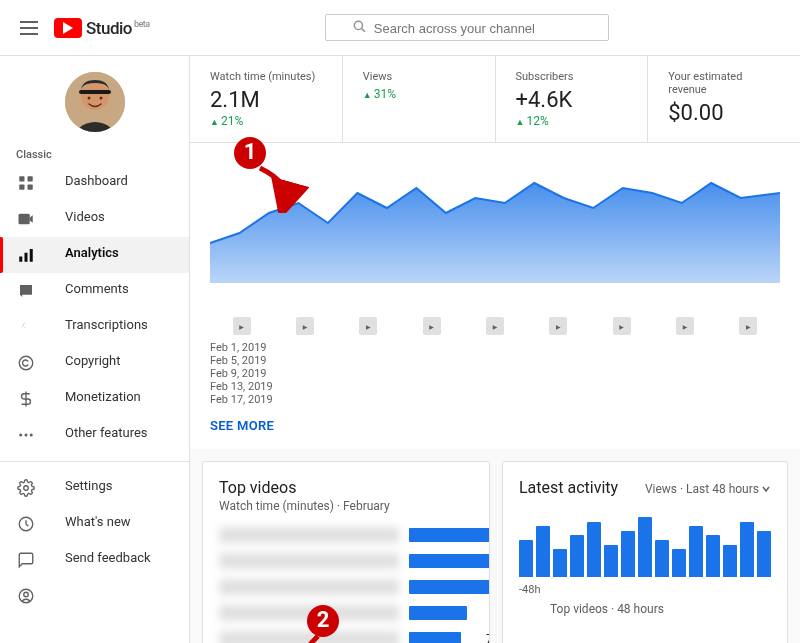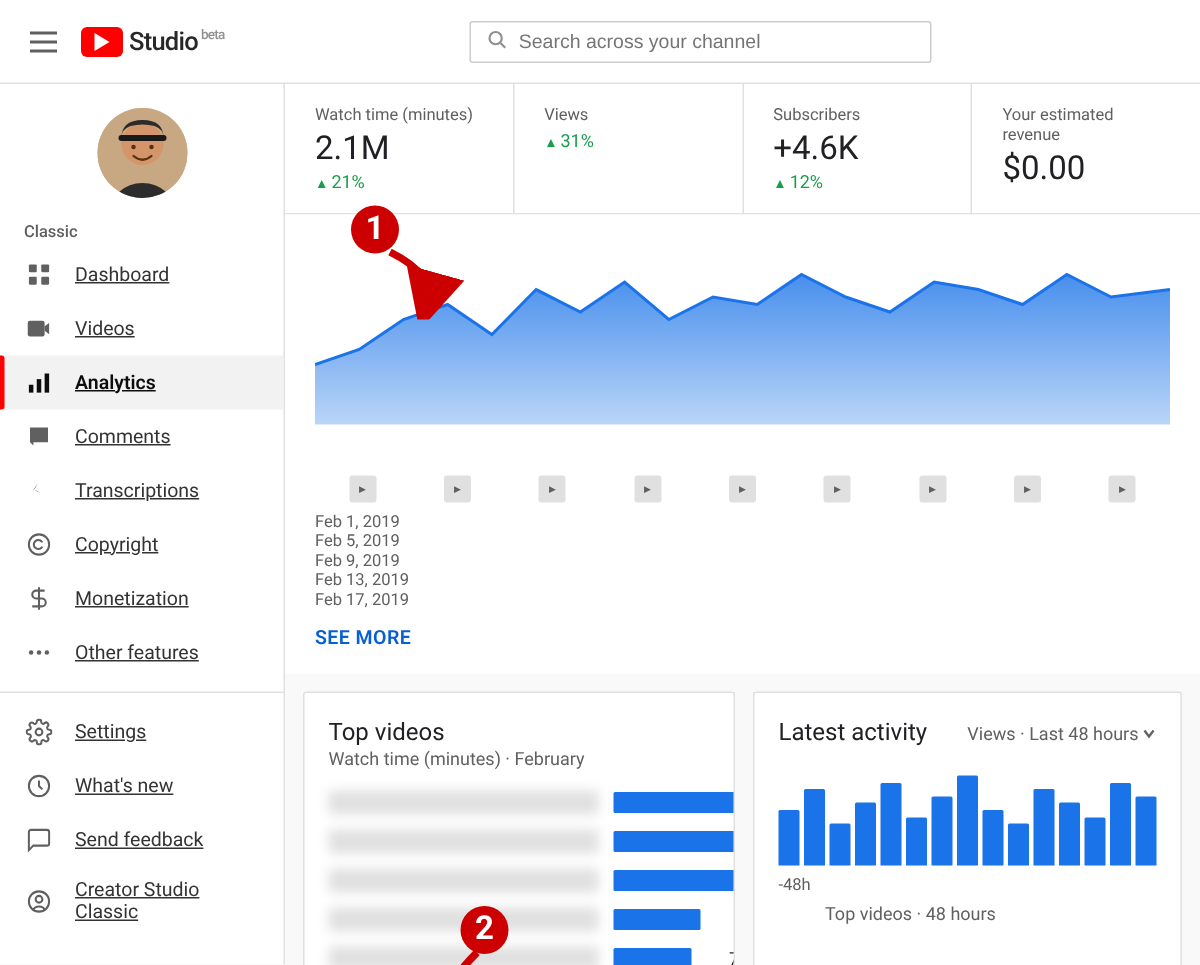--- a/index.html
+++ b/index.html
@@ -13,36 +13,36 @@
     }
     .header-left { display: flex; align-items: center; gap: 12px; }
     .hamburger { display: flex; flex-direction: column; gap: 4px; cursor: pointer; padding: 4px; }
     .hamburger span { display: block; width: 18px; height: 2px; background: #606060; }
     .logo { display: flex; align-items: center; gap: 4px; }
     .yt-icon { width: 28px; height: 20px; background: #ff0000; border-radius: 4px; display: flex; align-items: center; justify-content: center; }
     .yt-icon::after { content: ''; border-left: 10px solid #fff; border-top: 6px solid transparent; border-bottom: 6px solid transparent; }
     .logo-text { font-size: 17px; font-weight: 500; color: #282828; letter-spacing: -0.5px; }
     .logo-beta { font-size: 9px; color: #909090; vertical-align: super; margin-left: 2px; }
     .search-bar { flex: 1; display: flex; justify-content: center; }
-    .search-input-wrap { display: flex; align-items: center; border: 1px solid #ccc; border-radius: 2px; padding: 4px 10px; width: 308px; background: #fff; }
+    .search-input-wrap { display: flex; align-items: flex-end; border: 1px solid #ccc; border-radius: 2px; padding: 4px 26px; width: 284px; background: #fff; }
     .search-input-wrap input { border: none; outline: none; font-size: 13px; color: #333; width: 100%; background: transparent; }
     .search-icon-svg { color: #909090; margin-right: 8px; }
 
     
     .app-body { display: flex; flex: 1; overflow: hidden; }
 
     
     .sidebar {
       width: 190px; background: #fff; border-right: 1px solid #e0e0e0;
       display: flex; flex-direction: column; overflow-y: auto; flex-shrink: 0;
       padding-bottom: 8px;
     }
     .sidebar-profile { display: flex; flex-direction: column; align-items: center; padding: 16px 0 8px; }
     .sidebar-section-label { font-size: 11px; color: #606060; padding: 8px 16px 4px; font-weight: 500; text-transform: none; }
-    .sidebar-item { display: flex; align-items: center; gap: 14px; padding: 8px 16px; cursor: pointer; border-radius: 0; position: relative; text-decoration: underline; }
+    .sidebar-item { display: flex; gap: 29px; padding: 8px 16px; cursor: pointer; border-radius: 0; position: relative; }
     .sidebar-item.active { background: #f2f2f2; font-weight: 500; color: #0d0d0d; }
     .sidebar-item.active .sidebar-item-label { font-weight: 600; }
     .sidebar-icon { width: 20px; height: 20px; display: flex; align-items: center; justify-content: center; color: #606060; flex-shrink: 0; }
     .sidebar-item.active .sidebar-icon { color: #0d0d0d; }
     .sidebar-divider { height: 1px; background: #e0e0e0; margin: 8px 0; }
     .active-bar { position: absolute; left: 0; top: 0; bottom: 0; width: 3px; background: #ff0000; border-radius: 0 2px 2px 0; }
 
     
     .main-content { flex: 1; overflow-y: auto; padding: 0; background: #f9f9f9; }
 
@@ -260,21 +260,20 @@
     </div>
 
     <div class="sidebar-item">
       <span class="sidebar-icon">
         <svg width="18" height="18" viewBox="0 0 24 24" fill="none" stroke="currentColor" stroke-width="1.8">
             <circle cx="12" cy="12" r="9"></circle>
             <circle cx="12" cy="10" r="3"></circle>
             <path d="M6.5 20a6 6 0 0 1 11 0"></path>
           </svg>
       </span>
-      <span class="sidebar-item-label">Creator Studio Classic</span>
     </div>
   </div>
 
   <div class="main-content">
 
     <div class="stats-row">
       <div class="stat-card">
         <div class="stat-label">Watch time (minutes)</div>
         <div class="stat-value">2.1M</div>
         <div class="stat-change">

